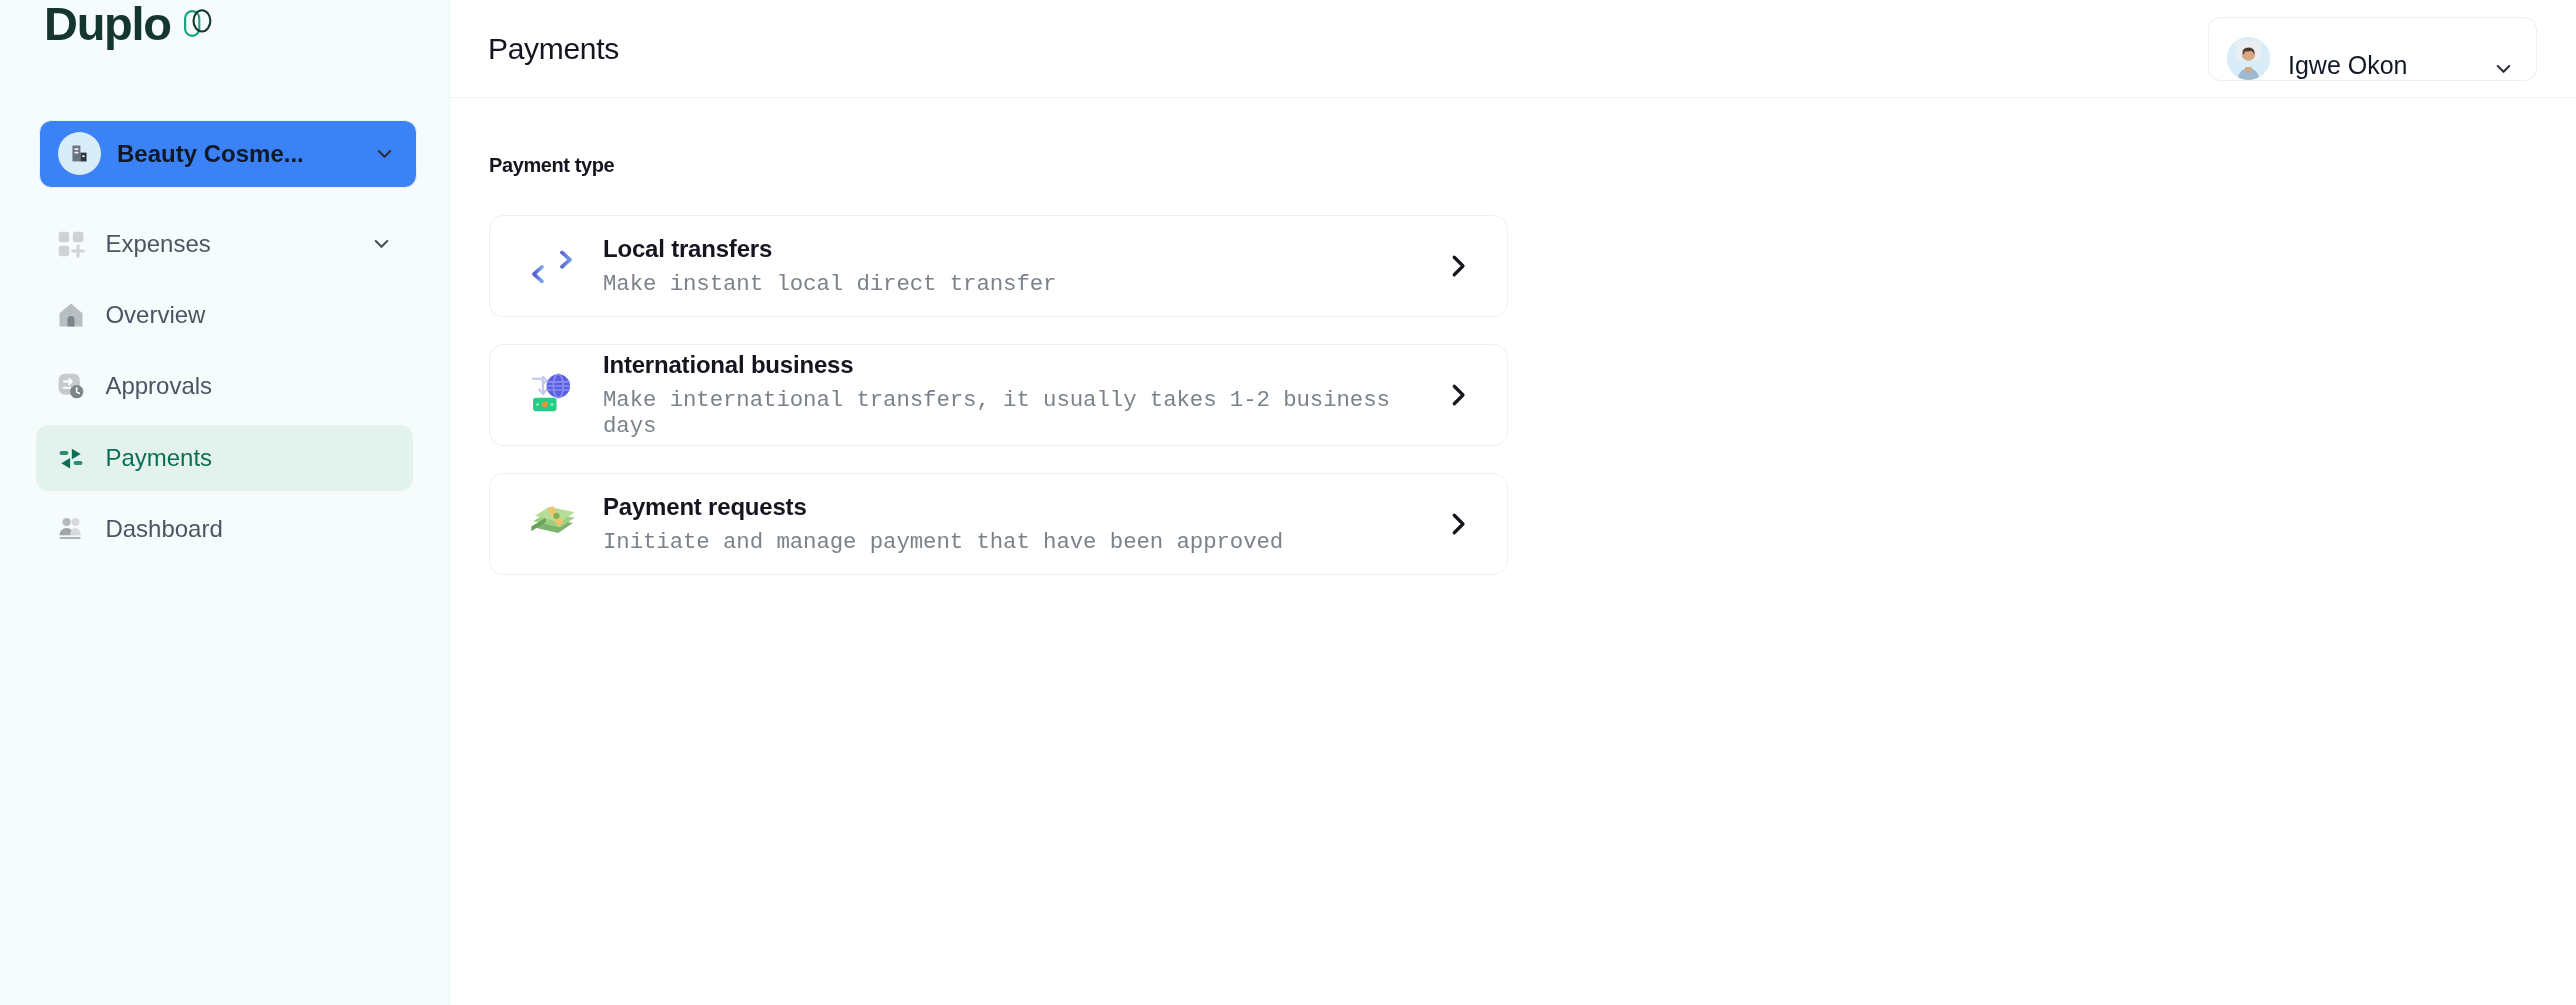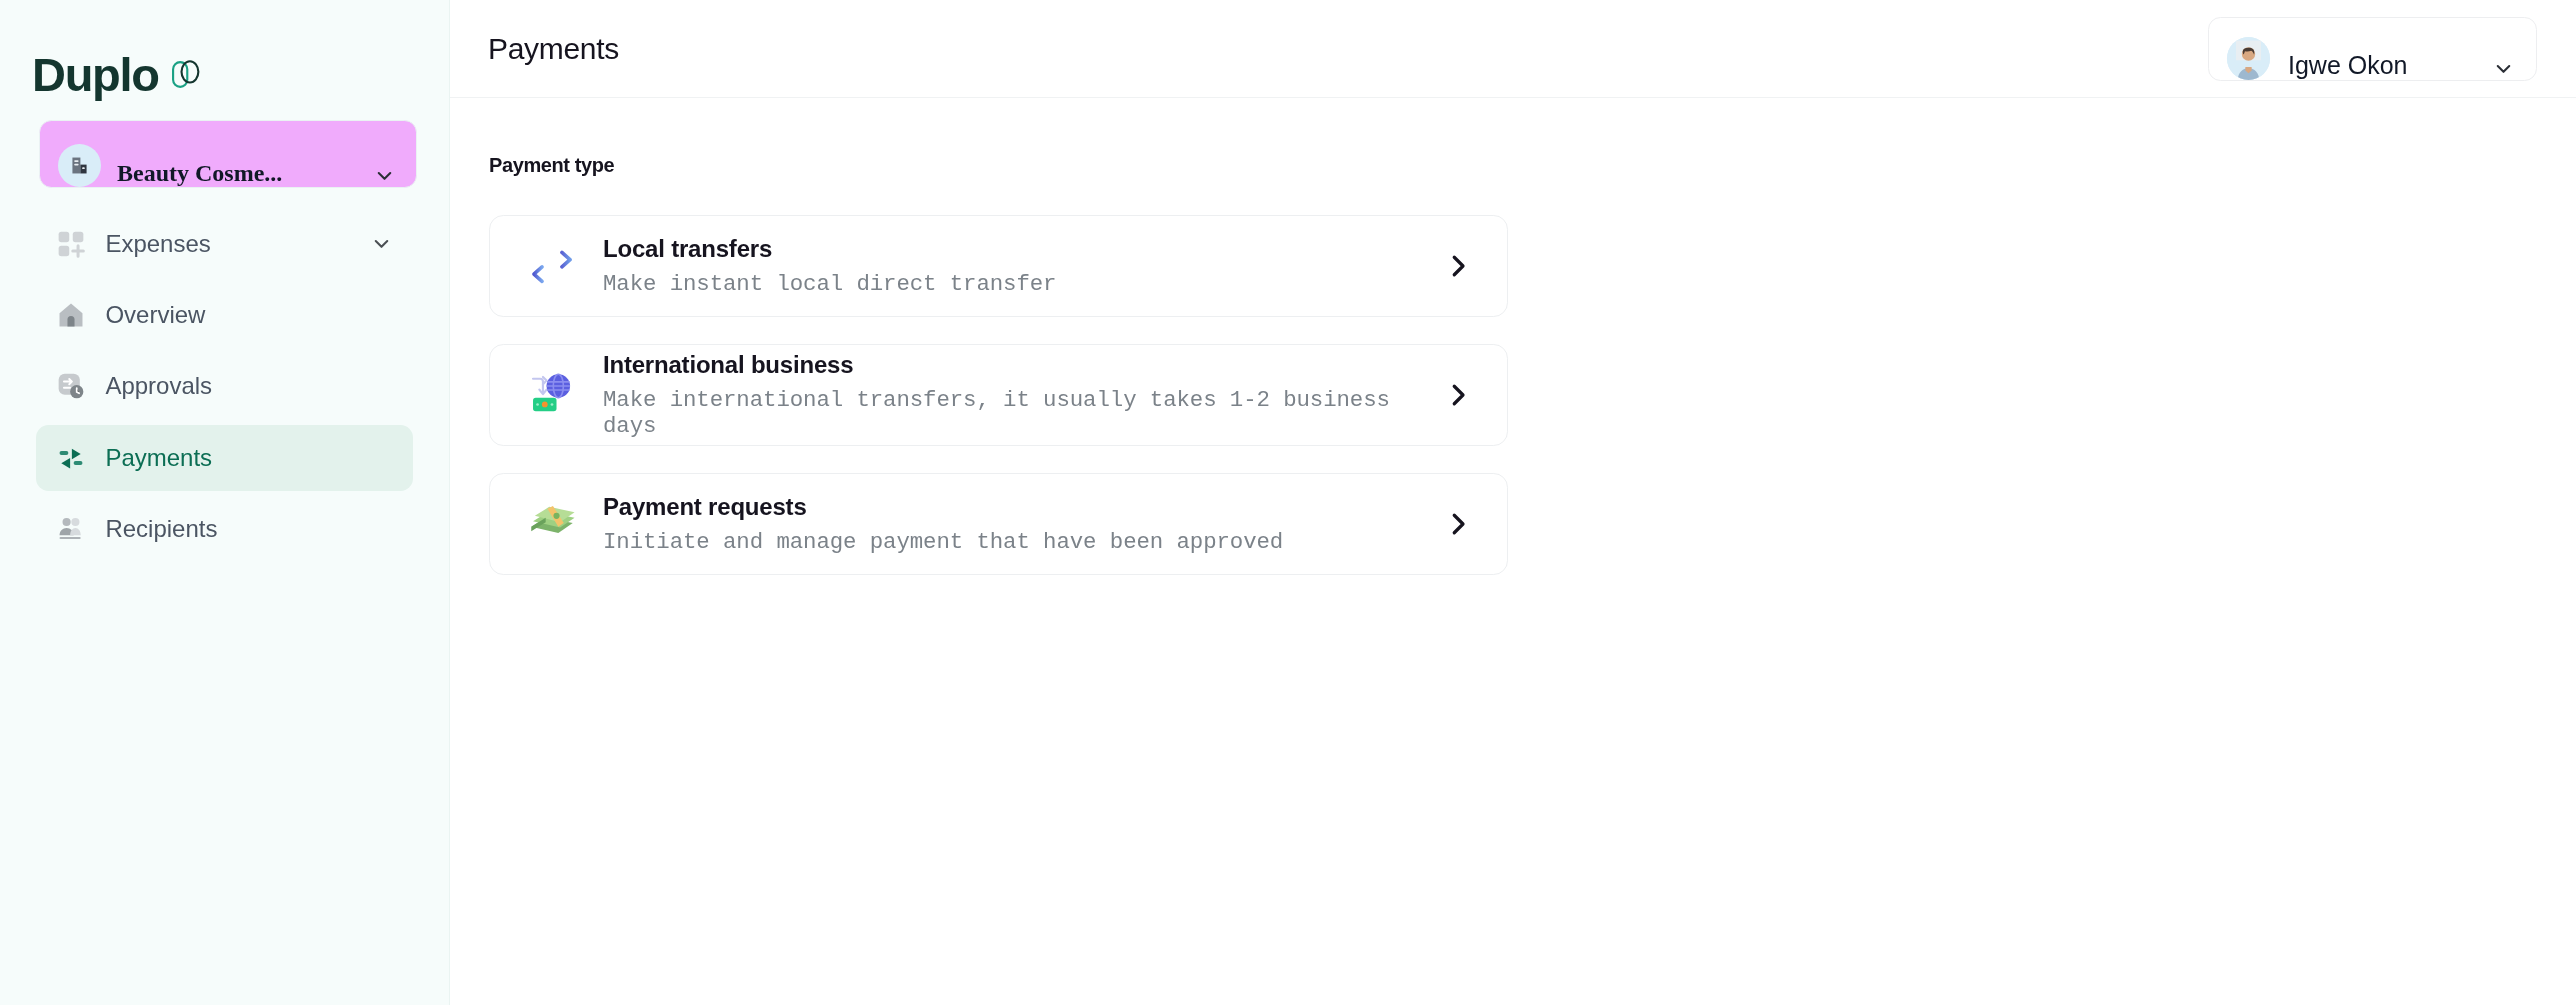--- a/index.html
+++ b/index.html
@@ -14,41 +14,41 @@
   
   .sidebar {
     width: 450px; height: 1006px;
     background: #f6fcfb;
     border-right: 1.8px solid #eaf4f2;
     flex-shrink: 0;
     position: relative;
   }
   .logo-area {
     height: 98px;
-    display: flex; align-items: flex-end;
+    display: flex; align-items: flex-start;
     padding-left: 32px;
+    margin-left: 12px;
   }
   .logo-wrap { display: flex; align-items: center; gap: 7.2px; }
   .logo-text {
     font-size: 47px; font-weight: 700; color: #14362f;
     letter-spacing: -1.3px; line-height: 1;
   }
   .logo-mark { width: 39px; height: 39px; display:block; }
 
   .org-selector {
     margin: 21.5px 32px 0 39px;
     height: 68px;
-    background: #f0abfc;
+    background: #3b82f6;
     border: 1.8px solid #eaf2f3;
     border-radius: 12.5px;
-    display: flex; align-items: flex-end;
+    display: flex; align-items: center;
     padding: 0 19.7px 0 18px;
     gap: 16px;
     cursor: pointer;
-    font-family: Liberation Serif, serif;
   }
   .org-avatar {
     width: 43px; height: 43px; border-radius: 50%;
     background: #d9edf8;
     display: flex; align-items: center; justify-content: center;
     flex-shrink: 0;
   }
   .org-name {
     font-size: 24px; font-weight: 700; color: #111827;
     flex: 1; white-space: nowrap; overflow: hidden;
@@ -219,21 +219,21 @@
       </div>
 
       <div class="nav-item">
         <svg class="nav-icon" viewBox="0 0 34 34">
           <circle cx="12" cy="9" r="4.6" fill="#b4b9bd"></circle>
           <circle cx="22" cy="9" r="4.6" fill="#d7dbde"></circle>
           <path d="M4 24c0-4.4 3.6-8 8-8s8 3.6 8 8z" fill="#9fa5a9"></path>
           <path d="M16 24c0-4.4 2.7-8 6-8s6 3.6 6 8z" fill="#d7dbde"></path>
           <rect x="4" y="26" width="24" height="2.4" rx="1.2" fill="#aeb3b7"></rect>
         </svg>
-        <span class="nav-label">Recipients</span>
+        <span class="nav-label">Dashboard</span>
       </div>
 
     </nav>
   </aside>
 
   <main class="main">
 
     <div class="topbar">
       <h1 class="page-title">Payments</h1>
 

